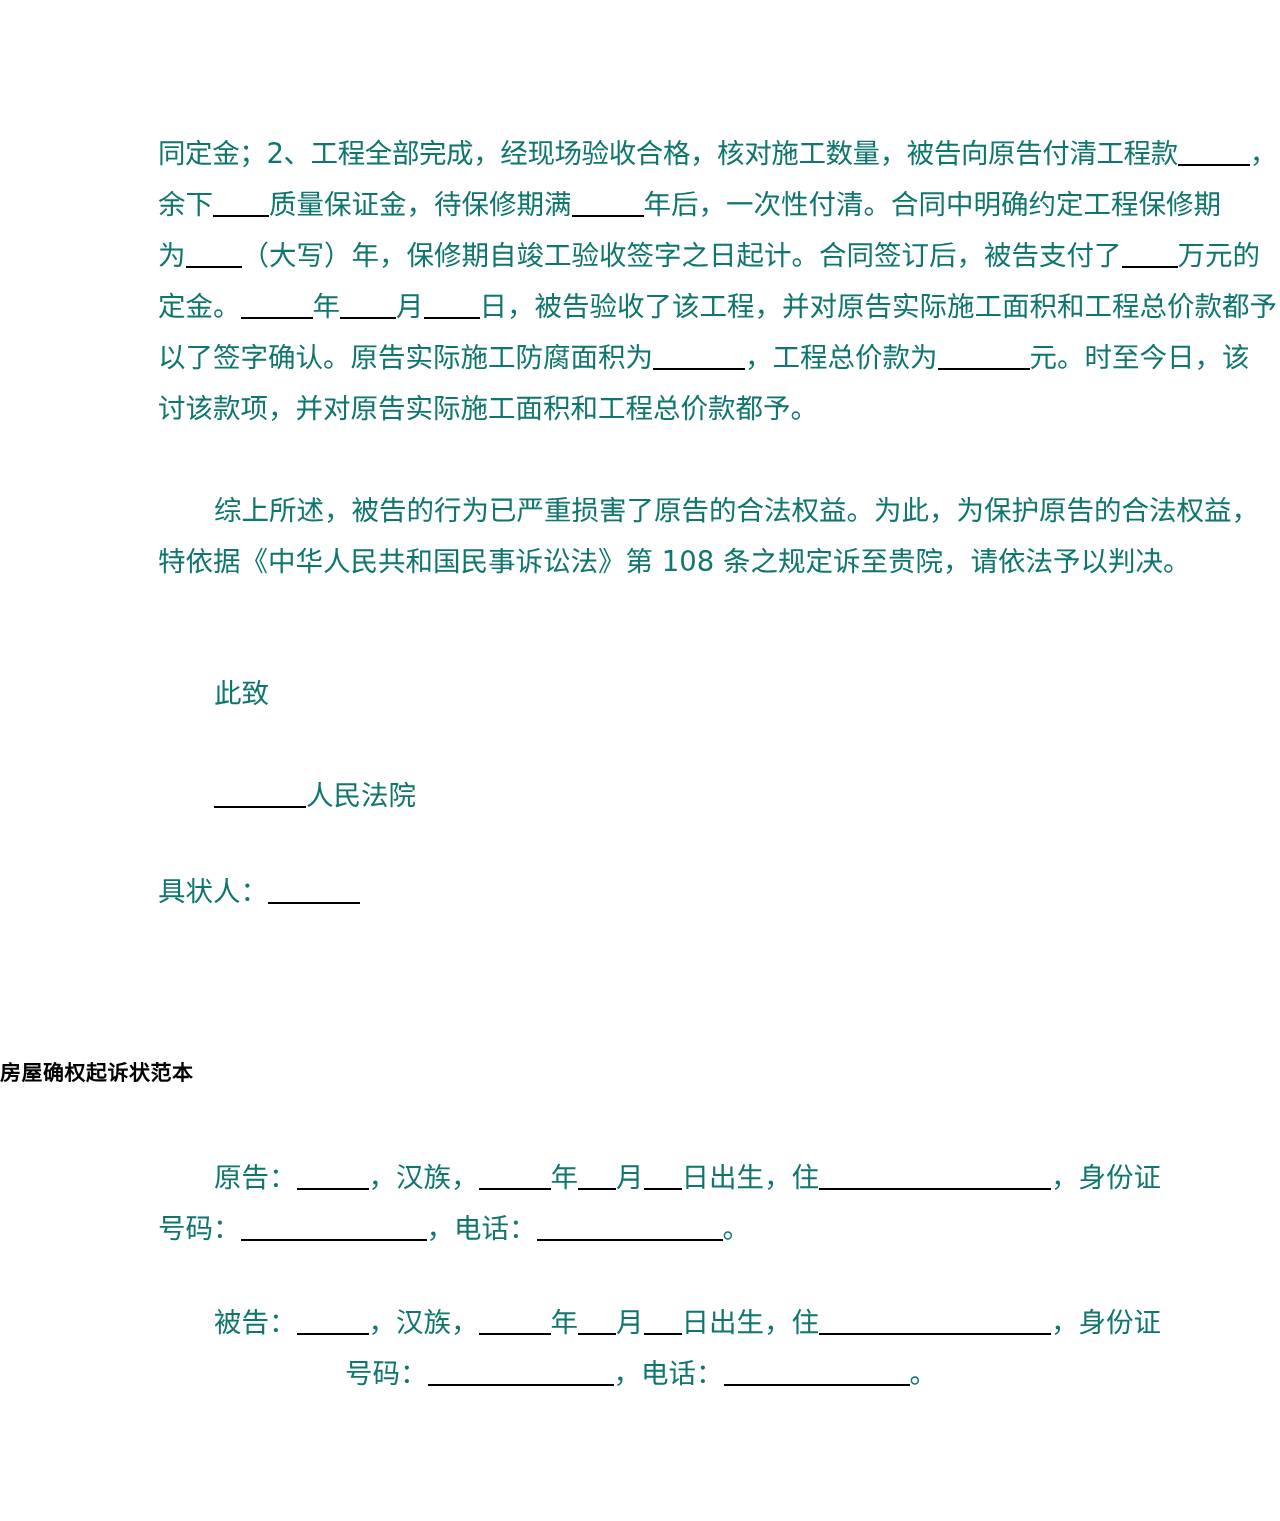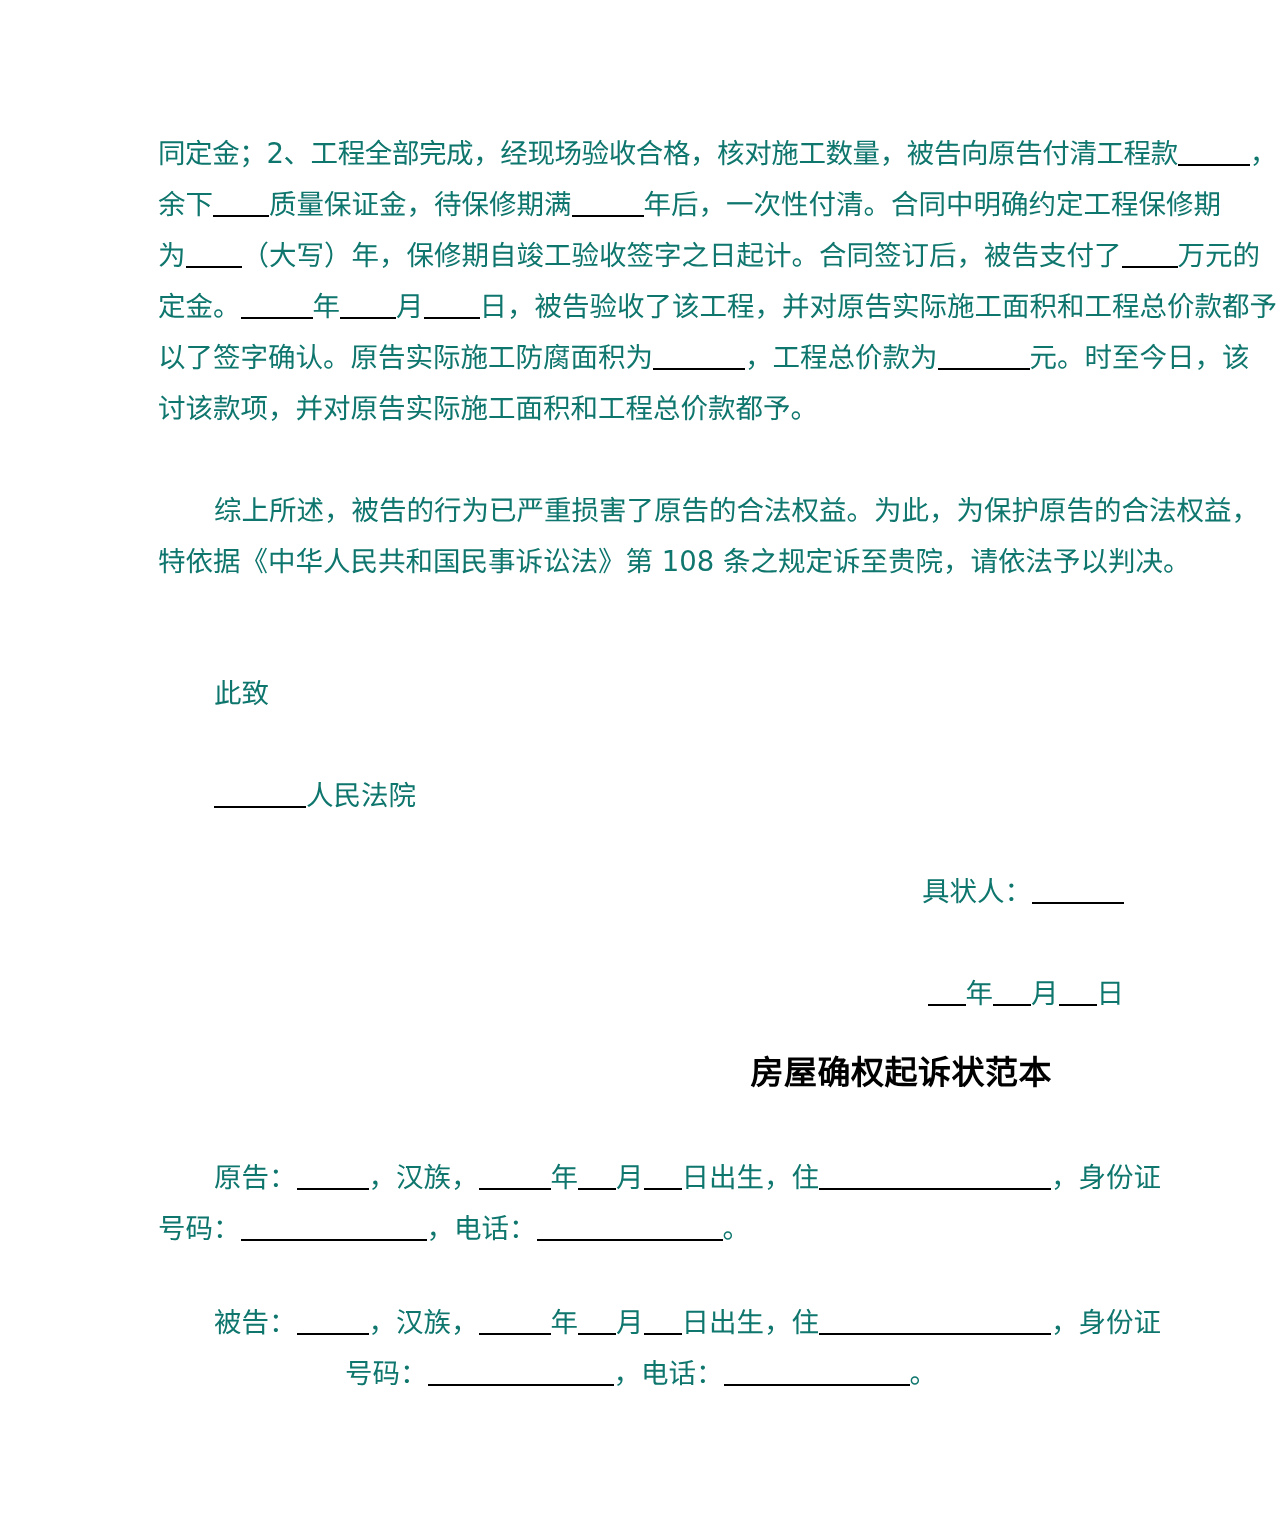--- a/index.html
+++ b/index.html
@@ -60,30 +60,30 @@
     top: 668px;
     width: 966px;
   }
   .sign-block {
     position: absolute;
     left: 158px;
     top: 866px;
     width: 966px;
   }
   .ln.right {
-    text-align: right;
+    text-align: left;
     padding-right: 0px;
   }
   .doc-title {
     position: absolute;
     left: 0;
     top: 1056px;
     width: 1052px;
-    text-align: right;
-    font-size: 33px;
+    text-align: left;
+    font-size: 21px;
     font-weight: bold;
     line-height: 34px;
     letter-spacing: 0.5px;
   }
   .party-block {
     position: absolute;
     left: 158px;
     width: 966px;
   }
   .party-plaintiff { top: 1152px; }
@@ -117,21 +117,20 @@
 
   <div class="closing-block">
     <span class="ln indent">此致</span>
     <span class="spacer-line"></span>
     <span class="ln indent"><span class="blank b5"></span><span>人民法院</span></span>
   </div>
 
   <div class="sign-block">
     <span class="ln right"><span>具状人：</span><span class="blank b5"></span></span>
     <span class="spacer-line"></span>
-    <span class="ln right"><span class="blank b2"></span><span>年</span><span class="blank b2"></span><span>月</span><span class="blank b2"></span><span>日</span></span>
   </div>
 
   <div class="doc-title">房屋确权起诉状范本</div>
 
   <div class="party-block party-plaintiff">
     <span class="ln indent"><span>原告：</span><span class="blank b4"></span><span>，</span><span>汉族，</span><span class="blank b4"></span><span>年</span><span class="blank b2"></span><span>月</span><span class="blank b2"></span><span>日出生，</span><span>住</span><span class="blank b12"></span><span>，身份证</span></span>
 
     <span class="ln"><span>号码：</span><span class="blank b10"></span><span>，电话：</span><span class="blank b10"></span><span>。</span></span>
   </div>
 

